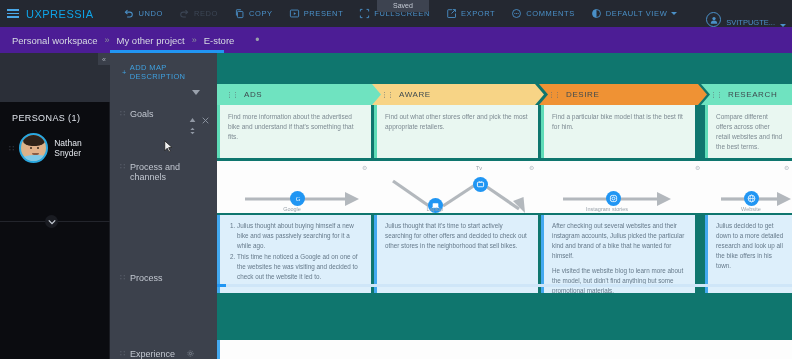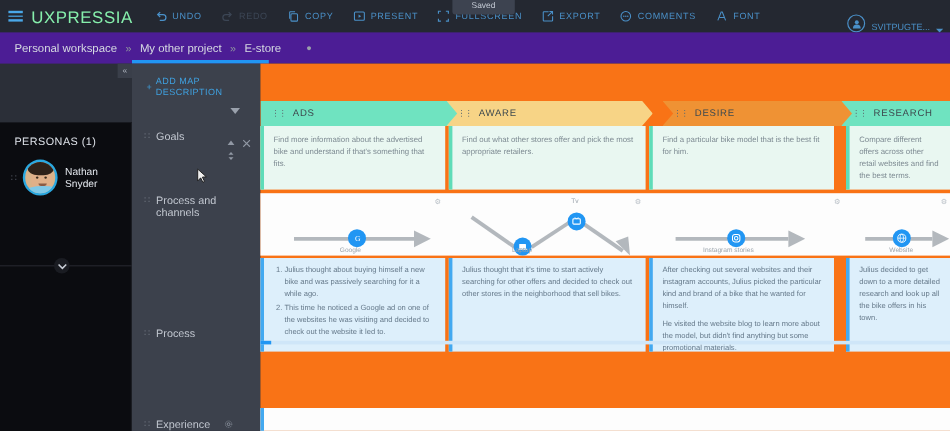--- a/index.html
+++ b/index.html
@@ -5,22 +5,22 @@
   * { box-sizing: border-box; margin:0; padding:0; }
   html,body { width:792px; height:359px; overflow:hidden; background:#2b2f38;
     font-family:"Liberation Sans", sans-serif; }
 
   
   .topbar { position:absolute; left:0; top:0; width:792px; height:27px;
     background:#242831; display:flex; align-items:center; }
   .hamburger { width:26px; display:flex; flex-direction:column; align-items:center;
     justify-content:center; gap:2px; }
   .hamburger i { display:block; width:12px; height:1.5px; background:#4aa8e8; }
-  .brand { color:#86efac; font-size:14px; letter-spacing:.5px; font-weight:400;
-    margin-right:10px; }
+  .brand { color:#0ea5e9; font-size:11px; letter-spacing:.5px; font-weight:400;
+    margin-right:22px; }
   .tbitem { display:flex; align-items:center; gap:4px; padding:0 8px; height:27px;
     color:#4a90c8; font-size:7.5px; letter-spacing:.6px; }
   .tbitem.disabled { color:#3c4655; }
   .tbicon { width:11px; height:11px; display:inline-flex; align-items:center;
     justify-content:center; }
   .tbicon svg { display:block; }
   .caretdown { width:0;height:0;border-left:3px solid transparent;
     border-right:3px solid transparent;border-top:3px solid currentColor; }
   .saved { position:absolute; left:377px; top:0px; background:#3d4350; color:#c6ccd6;
     font-size:7px; padding:2px 16px 3px; border-radius:0 0 2px 2px; }
@@ -75,33 +75,33 @@
   .rowlabel { position:absolute; left:10px; display:flex; gap:6px;
     color:#c2c7d0; font-size:9px; }
   .rdrag { color:#6b717c; font-size:8px; letter-spacing:-1px; line-height:1.3; }
   .rowlbl-tools { position:absolute; display:flex; gap:6px; color:#9198a4; }
   .filtercaret { position:absolute; left:192px; top:90px; width:0;height:0;
     border-left:4px solid transparent; border-right:4px solid transparent;
     border-top:5px solid #9aa1ac; }
 
   
   .canvas { position:absolute; left:217px; top:53px; width:575px; height:306px;
-    background:#f97316; }
+    background:#0f766e; }
 
   
   .stages { position:absolute; left:0; top:31px; width:575px; height:21px; }
   .stage { position:absolute; top:0; height:21px; display:flex; align-items:center;
     color:#3e4a4f; font-size:8px; letter-spacing:.6px; }
   .stage .sdrag { font-size:7px; letter-spacing:-1px; margin:0 6px 0 9px;
     color:#5d6b70; }
   .stage.sa { left:0;   width:168px; background:#6fe3c0;
       clip-path: polygon(0 0, 159px 0, 168px 50%, 159px 100%, 0 100%); }
   .stage.sb { left:155px; width:172px; background:#f7d486;
       clip-path: polygon(0 0, 163px 0, 172px 50%, 163px 100%, 0 100%, 9px 50%); }
-  .stage.sc { left:335px; width:168px; background:#ef9234;
+  .stage.sc { left:322px; width:168px; background:#ef9234;
       clip-path: polygon(0 0, 159px 0, 168px 50%, 159px 100%, 0 100%, 9px 50%); text-align: center; }
   .stage.sd { left:484px; width:91px; background:#6fe3c0;
       clip-path: polygon(0 0, 91px 0, 91px 100%, 0 100%, 9px 50%); }
 
   
   .goalsrow { position:absolute; left:0; top:52px; width:575px; height:53px; }
   .goalcell { position:absolute; top:0; height:53px; background:#e9f7f1;
     border-left:3px solid #5fdcb8; padding:7px 8px 0 8px;
     color:#7d8a92; font-size:6.5px; line-height:1.55; }
 
@@ -214,30 +214,31 @@
         <svg width="11" height="11" viewBox="0 0 16 16">
           <circle cx="8" cy="8" r="5.8" fill="none" stroke="#4a90c8" stroke-width="1.3"></circle>
           <circle cx="5.6" cy="8" r=".9" fill="#4a90c8"></circle>
           <circle cx="8" cy="8" r=".9" fill="#4a90c8"></circle>
           <circle cx="10.4" cy="8" r=".9" fill="#4a90c8"></circle>
         </svg>
       </span>
     <span>COMMENTS</span>
   </div>
 
-
-  <div class="tbitem">
-    <span class="tbicon">
-        <svg width="11" height="11" viewBox="0 0 16 16">
-          <path d="M3.2 13L7.2 3h1.4l4 10" fill="none" stroke="#4a90c8" stroke-width="1.3"></path>
-          <path d="M4.9 9.6h6" stroke="#4a90c8" stroke-width="1.3"></path>
-        </svg>
-      </span>
-    <span>FONT</span>
-  </div>
+  <div class="tbitem">
+    <span class="tbicon">
+        <svg width="11" height="11" viewBox="0 0 16 16">
+          <circle cx="8" cy="8" r="5.8" fill="none" stroke="#4a90c8" stroke-width="1.3"></circle>
+          <path d="M8 2.2a5.8 5.8 0 000 11.6z" fill="#4a90c8"></path>
+        </svg>
+      </span>
+    <span>DEFAULT VIEW</span>
+    <span class="caretdown"></span>
+  </div>
+
 
   <div class="saved">Saved</div>
 
   <div class="userbox">
     <span class="avatar-sm">
       <svg width="10" height="10" viewBox="0 0 16 16">
           <circle cx="8" cy="5.6" r="2.6" fill="#4a90c8"></circle>
           <path d="M2.8 14a5.2 5.2 0 0110.4 0z" fill="#4a90c8"></path>
         </svg>
     </span>

